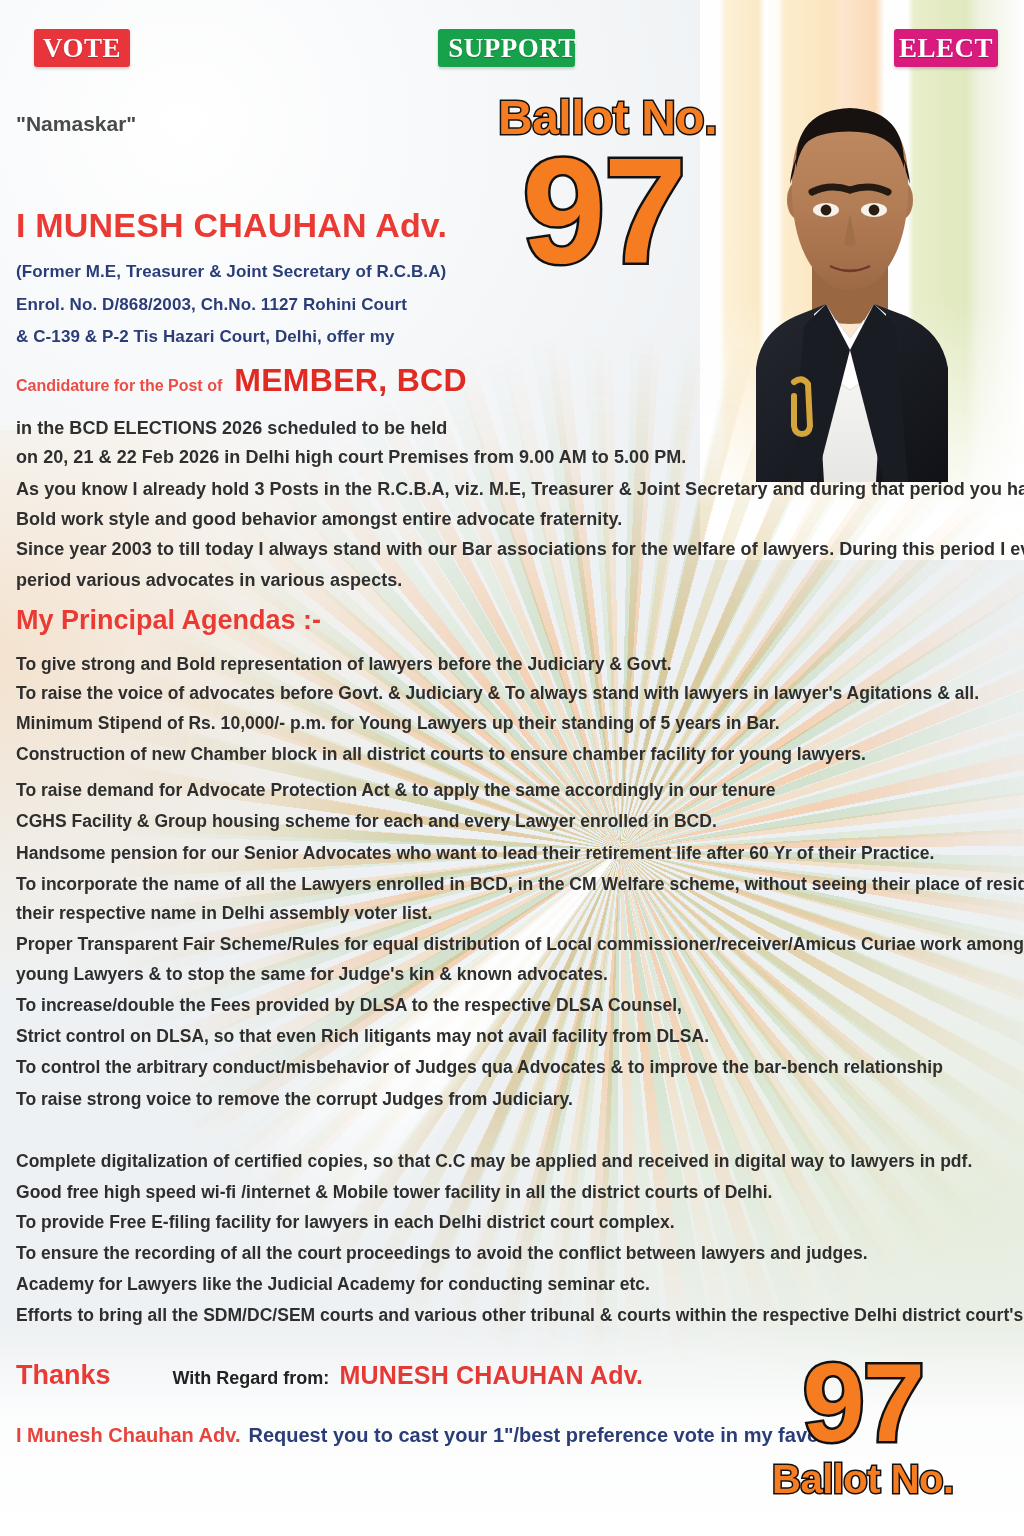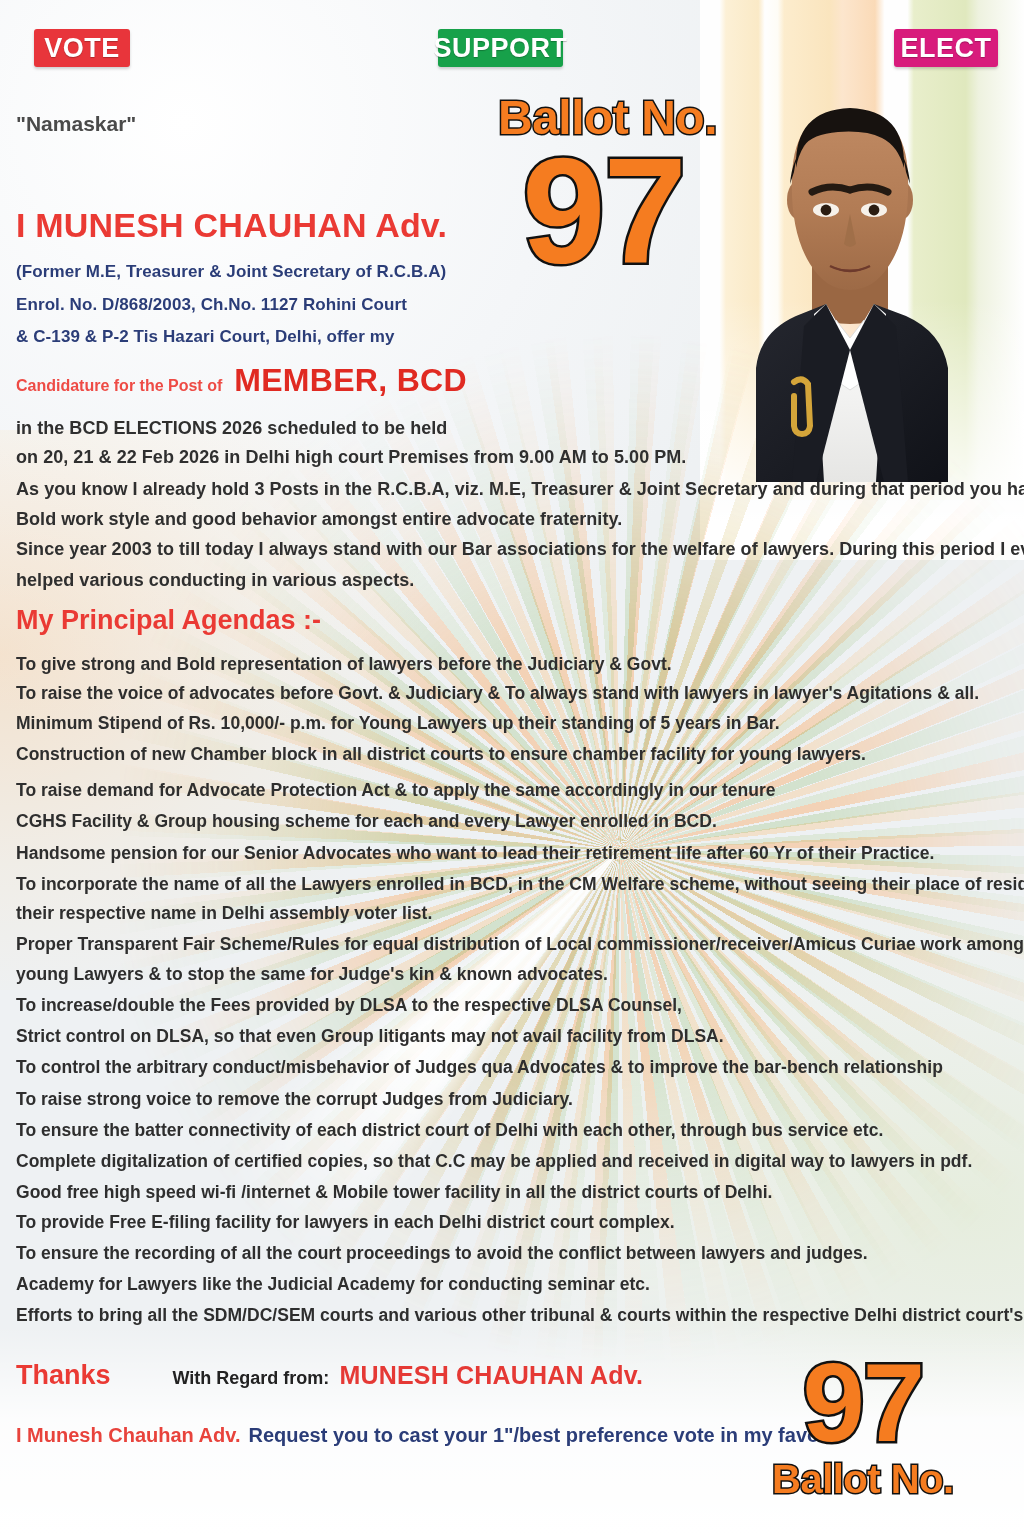--- a/index.html
+++ b/index.html
@@ -116,23 +116,24 @@
     position: absolute;
     display: flex;
     align-items: center;
     justify-content: center;
     border-radius: 3px;
     color: #ffffff;
     font-weight: bold;
     letter-spacing: .5px;
     text-shadow: 0 1px 1px rgba(0,0,0,.25);
     box-shadow: 0 2px 3px rgba(0,0,0,.18);
+    font-family: Liberation Serif, serif;
   }
   #badge-vote  { left: 34px;  top: 29px; width: 96px;  height: 38px; font-size: 27px; background: #e8353b; }
-  #badge-support { left: 438px; top: 29px; width: 125px; height: 38px; font-size: 27px; background: #17a14a; }
+  #badge-support { left: 438px; top: 29px; width: 125px; height: 38px; font-size: 27px; background: #17a14a; padding-left: 12px; }
   #badge-elect { left: 894px; top: 29px; width: 104px; height: 38px; font-size: 27px; background: #d81b7c; }
 
   
   #namaskar {
     position: absolute;
     left: 16px; top: 112px;
     font-size: 21px;
     color: #4a4a4a;
     font-weight: 600;
   }
@@ -392,40 +393,39 @@
         <path d="M130 184 q20 10 40 0" stroke="#6d3a2c" stroke-width="2.5" fill="none"></path>
       </g>
     </svg>
   </div>
 
   <div class="intro-line" style="top:418px">in the BCD ELECTIONS 2026 scheduled to be held</div>
   <div class="intro-line" style="top:447px">on 20, 21 &amp; 22 Feb 2026 in Delhi high court Premises from 9.00 AM to 5.00 PM.</div>
   <div class="intro-line" style="top:479px">As you know I already hold 3 Posts in the R.C.B.A, viz. M.E, Treasurer &amp; Joint Secretary and during that period you have seen my</div>
   <div class="intro-line" style="top:509px">Bold work style and good behavior amongst entire advocate fraternity.</div>
   <div class="intro-line" style="top:539px">Since year 2003 to till today I always stand with our Bar associations for the welfare of lawyers. During this period I even personally</div>
-  <div class="intro-line" style="top:570px">helped various conducting in various aspects.</div>
+  <div class="intro-line" style="top:570px">period various advocates in various aspects.</div>
 
   <div id="agendas-title">My Principal Agendas :-</div>
 
   <div class="agenda-line" style="top:654px">To give strong and Bold representation of lawyers before the Judiciary &amp; Govt.</div>
   <div class="agenda-line" style="top:683px">To raise the voice of advocates before Govt. &amp; Judiciary &amp; To always stand with lawyers in lawyer's Agitations &amp; all.</div>
   <div class="agenda-line" style="top:713px">Minimum Stipend of Rs. 10,000/- p.m. for Young Lawyers up their standing of 5 years in Bar.</div>
   <div class="agenda-line" style="top:744px">Construction of new Chamber block in all district courts to ensure chamber facility for young lawyers.</div>
   <div class="agenda-line" style="top:780px">To raise demand for Advocate Protection Act &amp; to apply the same accordingly in our tenure</div>
   <div class="agenda-line" style="top:811px">CGHS Facility &amp; Group housing scheme for each and every Lawyer enrolled in BCD.</div>
   <div class="agenda-line" style="top:843px">Handsome pension for our Senior Advocates who want to lead their retirement life after 60 Yr of their Practice.</div>
   <div class="agenda-line" style="top:874px">To incorporate the name of all the Lawyers enrolled in BCD, in the CM Welfare scheme, without seeing their place of residence &amp;</div>
   <div class="agenda-line" style="top:903px">their respective name in Delhi assembly voter list.</div>
   <div class="agenda-line" style="top:934px">Proper Transparent Fair Scheme/Rules for equal distribution of Local commissioner/receiver/Amicus Curiae work amongst all the</div>
   <div class="agenda-line" style="top:964px">young Lawyers &amp; to stop the same for Judge's kin &amp; known advocates.</div>
   <div class="agenda-line" style="top:995px">To increase/double the Fees provided by DLSA to the respective DLSA Counsel,</div>
-  <div class="agenda-line" style="top:1026px">Strict control on DLSA, so that even Group litigants may not avail facility from DLSA.</div>
+  <div class="agenda-line" style="top:1026px">Strict control on DLSA, so that even Rich litigants may not avail facility from DLSA.</div>
   <div class="agenda-line" style="top:1057px">To control the arbitrary conduct/misbehavior of Judges qua Advocates &amp; to improve the bar-bench relationship</div>
   <div class="agenda-line" style="top:1089px">To raise strong voice to remove the corrupt Judges from Judiciary.</div>
-  <div class="agenda-line" style="top:1120px">To ensure the batter connectivity of each district court of Delhi with each other, through bus service etc.</div>
   <div class="agenda-line" style="top:1151px">Complete digitalization of certified copies, so that C.C may be applied and received in digital way to lawyers in pdf.</div>
   <div class="agenda-line" style="top:1182px">Good free high speed wi-fi /internet &amp; Mobile tower facility in all the district courts of Delhi.</div>
   <div class="agenda-line" style="top:1212px">To provide Free E-filing facility for lawyers in each Delhi district court complex.</div>
   <div class="agenda-line" style="top:1243px">To ensure the recording of all the court proceedings to avoid the conflict between lawyers and judges.</div>
   <div class="agenda-line" style="top:1274px">Academy for Lawyers like the Judicial Academy for conducting seminar etc.</div>
   <div class="agenda-line" style="top:1305px">Efforts to bring all the SDM/DC/SEM courts and various other tribunal &amp; courts within the respective Delhi district court's premises.</div>
 
   <div id="thanks-row">
     <span id="thanks-word">Thanks</span>
     <span id="regard-label">With Regard from:</span>

